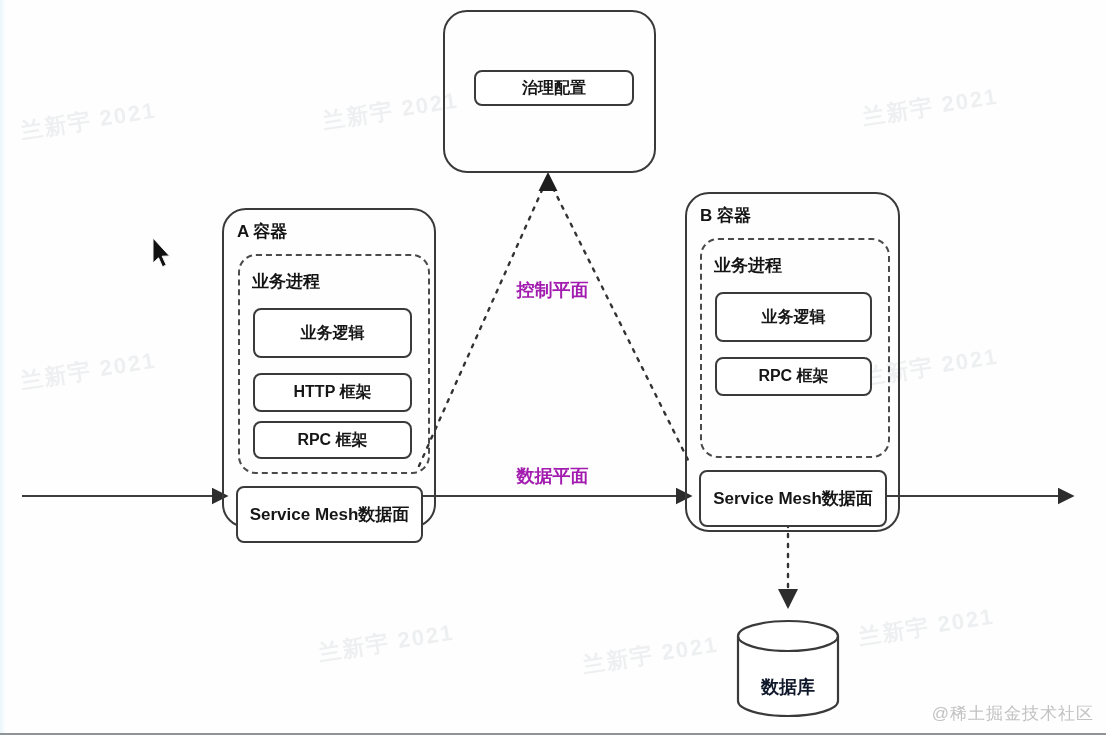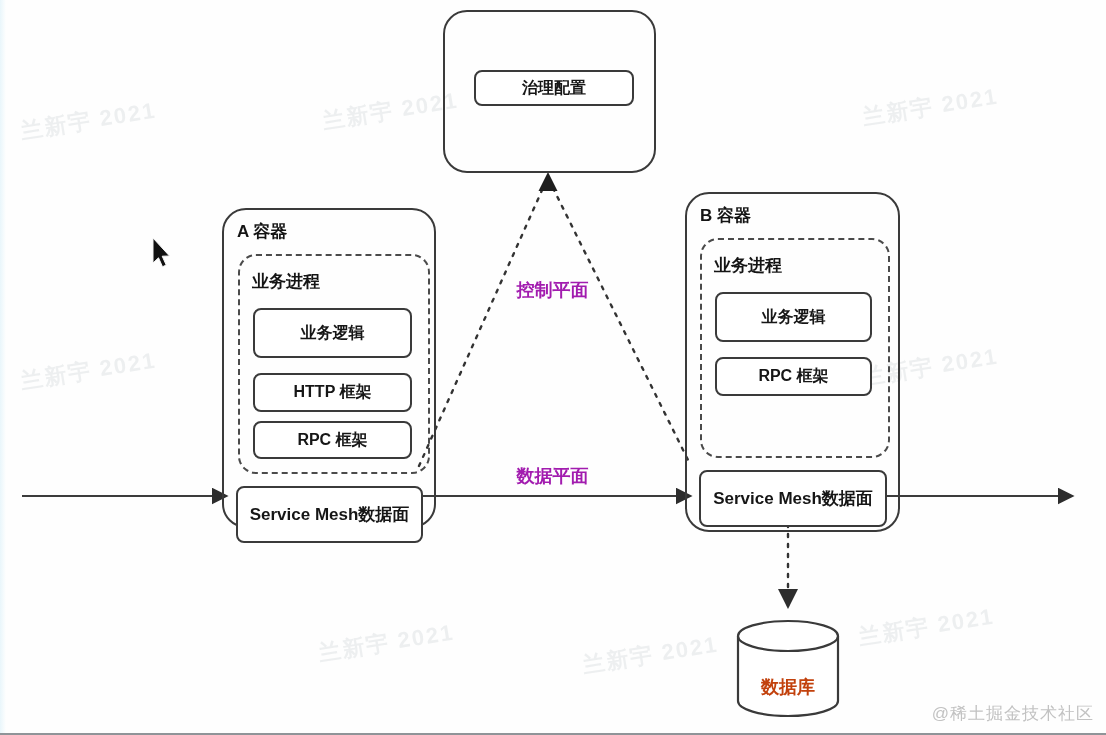--- a/index.html
+++ b/index.html
@@ -23,21 +23,21 @@
   
   .node{position:absolute;box-sizing:border-box;z-index:2;}
   .round-big{border:2px solid #3a3a3a;border-radius:24px;background:transparent;}
   .dashed-box{border:2px dashed #4a4a4a;border-radius:18px;background:transparent;}
   .chip{border:2px solid #3a3a3a;border-radius:8px;background:#fff;
         display:flex;align-items:center;justify-content:center;
         font-size:16px;font-weight:600;color:#161616;}
   .chip.two-line{line-height:23px;font-size:17px;}
   .node-title{position:absolute;font-size:17px;font-weight:700;color:#141414;white-space:nowrap;}
   .link-label{position:absolute;font-size:18px;font-weight:700;color:#a21caf;z-index:2;white-space:nowrap;}
-  .db-label{position:absolute;font-size:18px;font-weight:700;color:#c2410c;z-index:3;white-space:nowrap;}
+  .db-label{position:absolute;font-size:18px;font-weight:700;color:#0f172a;z-index:3;white-space:nowrap;}
 
   .credit{position:absolute;right:12px;bottom:10px;font-size:17px;color:#c2c2c2;
           letter-spacing:1px;z-index:5;}
   .cursor-layer{position:absolute;left:0;top:0;z-index:7;}
 </style>
 </head>
 <body>
 
 <div class="canvas">
 

